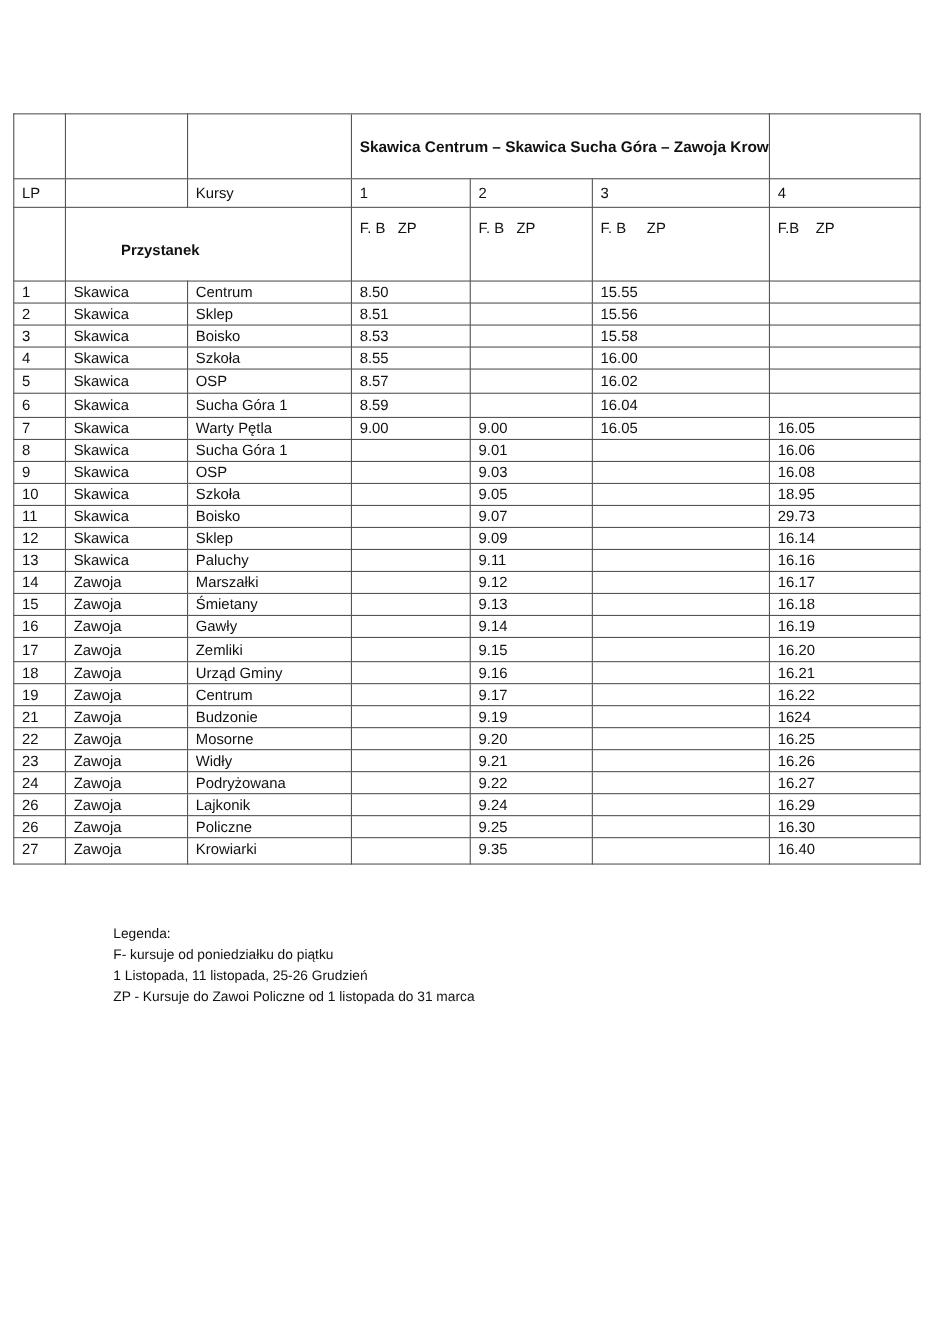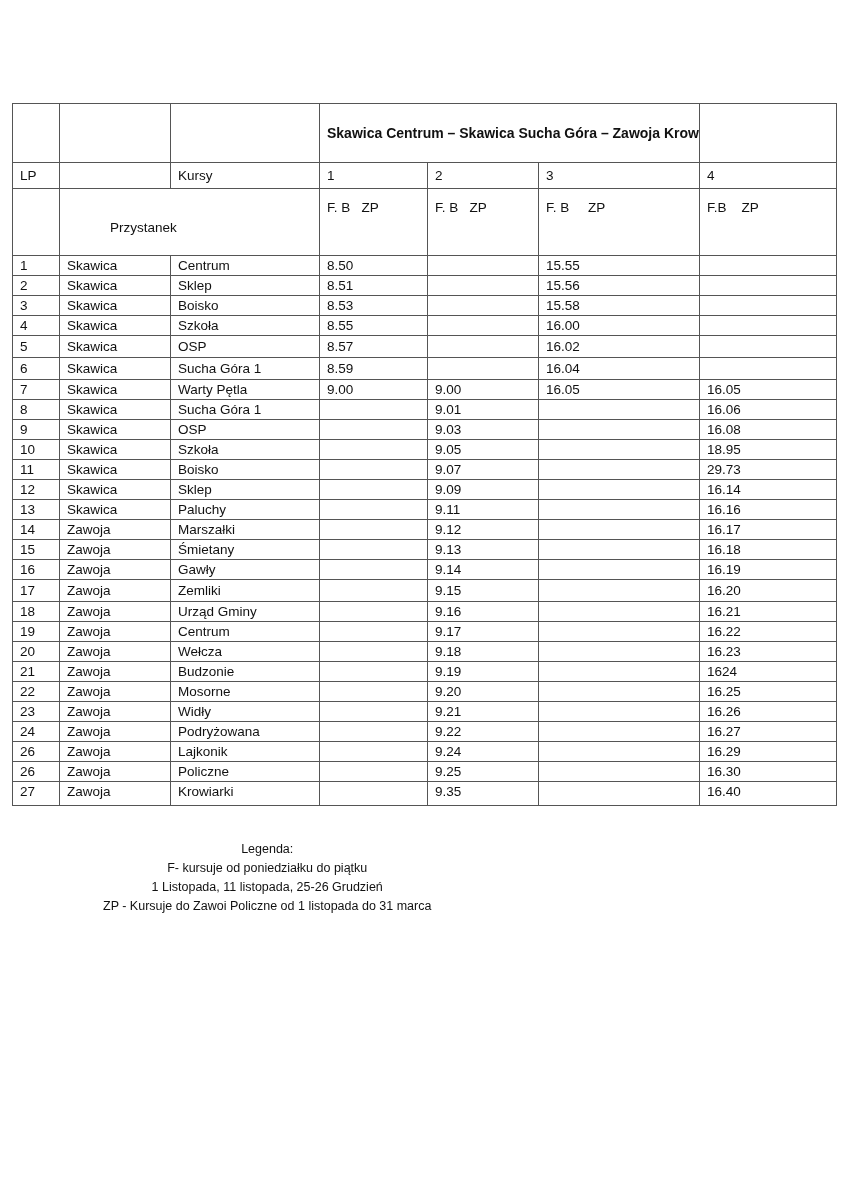--- a/index.html
+++ b/index.html
@@ -4,25 +4,25 @@
 <style>
   html, body { margin: 0; padding: 0; background: #ffffff; }
   body { width: 849px; height: 1200px; position: relative; font-family: "Liberation Sans", sans-serif; color: #111; }
   .page { position: absolute; left: 0; top: 0; width: 849px; height: 1200px; }
   .sched { position: absolute; left: 12px; top: 103px; width: 824px; border-collapse: collapse; table-layout: fixed; font-size: 13.5px; }
   .sched td { border: 1px solid #555; padding: 0 7px; vertical-align: top; white-space: nowrap; overflow: hidden; }
   .sched tr.title-row td { height: 58px; }
   .sched tr.title-row td.title { text-align: center; vertical-align: middle; font-weight: bold; font-size: 14px; }
   .sched tr.kursy-row td { height: 25px; line-height: 25px; margin-left: 28px; }
   .sched tr.sub-row td { height: 55px; padding-top: 11px; }
-  .sched tr.sub-row td.przystanek { vertical-align: middle; padding-left: 50px; }
+  .sched tr.sub-row td.przystanek { vertical-align: middle; padding-left: 50px; font-weight: bold; }
   .sched tr.data-row td { height: 19px; line-height: 19px; }
   .sched tr.data-row.tall td { height: 21px; line-height: 21px; }
   .sched tr.data-row.last td { height: 23px; line-height: 19px; margin-left: 28px; }
-  .legend { position: absolute; left: 103px; top: 840px; font-size: 12.5px; line-height: 19px; text-align: center; }
+  .legend { position: absolute; left: 103px; top: 840px; font-size: 12.5px; line-height: 19px; }
   .legend div { white-space: nowrap; }
 </style>
 </head>
 <body>
 
 <div class="page">
   <table class="sched">
     <colgroup>
       <col style="width:47px">
       <col style="width:111px">
@@ -222,29 +222,20 @@
         <tr class="data-row">
           <td>19</td>
           <td>Zawoja</td>
           <td>Centrum</td>
           <td></td>
           <td>9.17</td>
           <td></td>
           <td>16.22</td>
         </tr>
         <tr class="data-row">
-          <td>20</td>
-          <td>Zawoja</td>
-          <td>Wełcza</td>
-          <td></td>
-          <td>9.18</td>
-          <td></td>
-          <td>16.23</td>
-        </tr>
-        <tr class="data-row">
           <td>21</td>
           <td>Zawoja</td>
           <td>Budzonie</td>
           <td></td>
           <td>9.19</td>
           <td></td>
           <td>1624</td>
         </tr>
         <tr class="data-row">
           <td>22</td>

